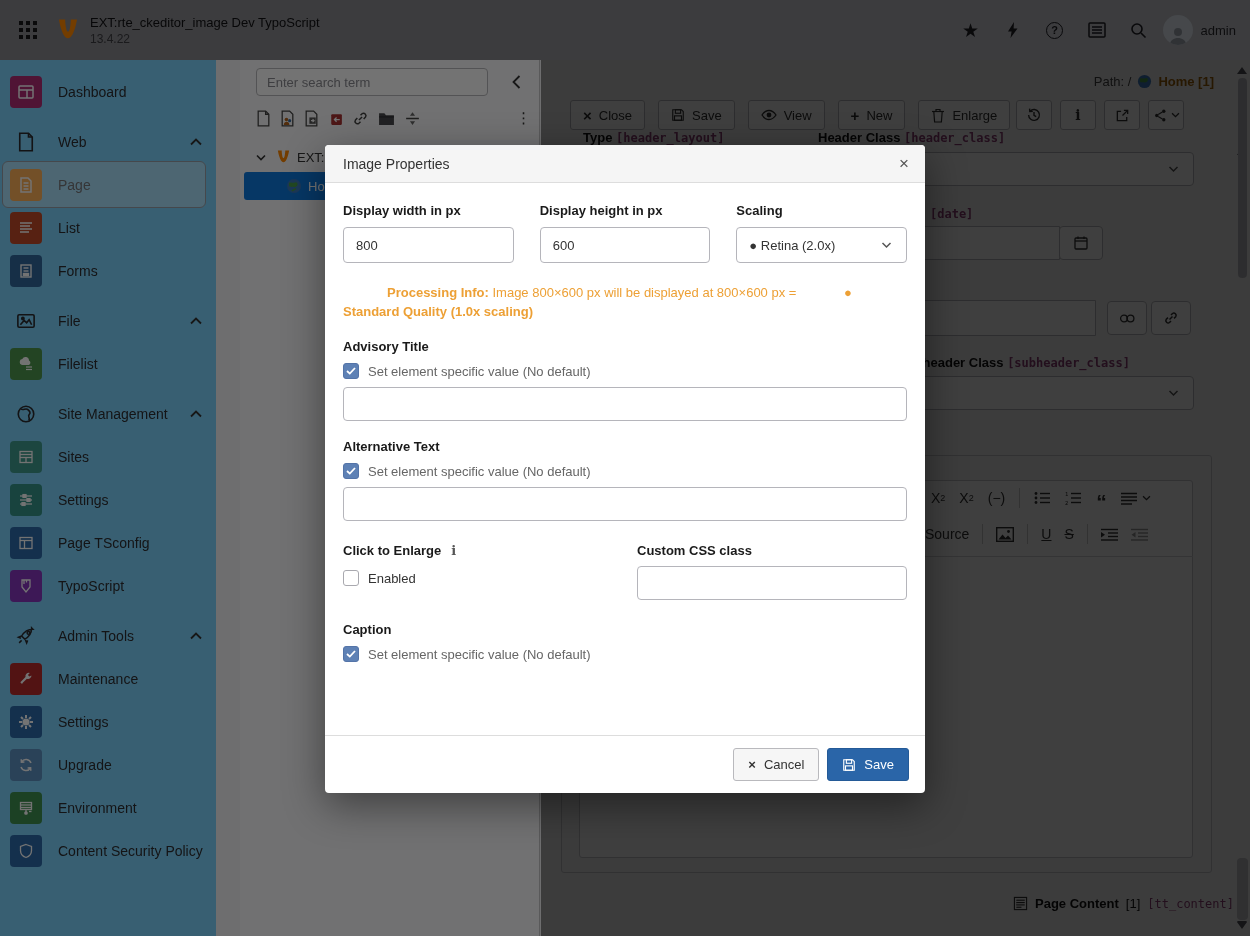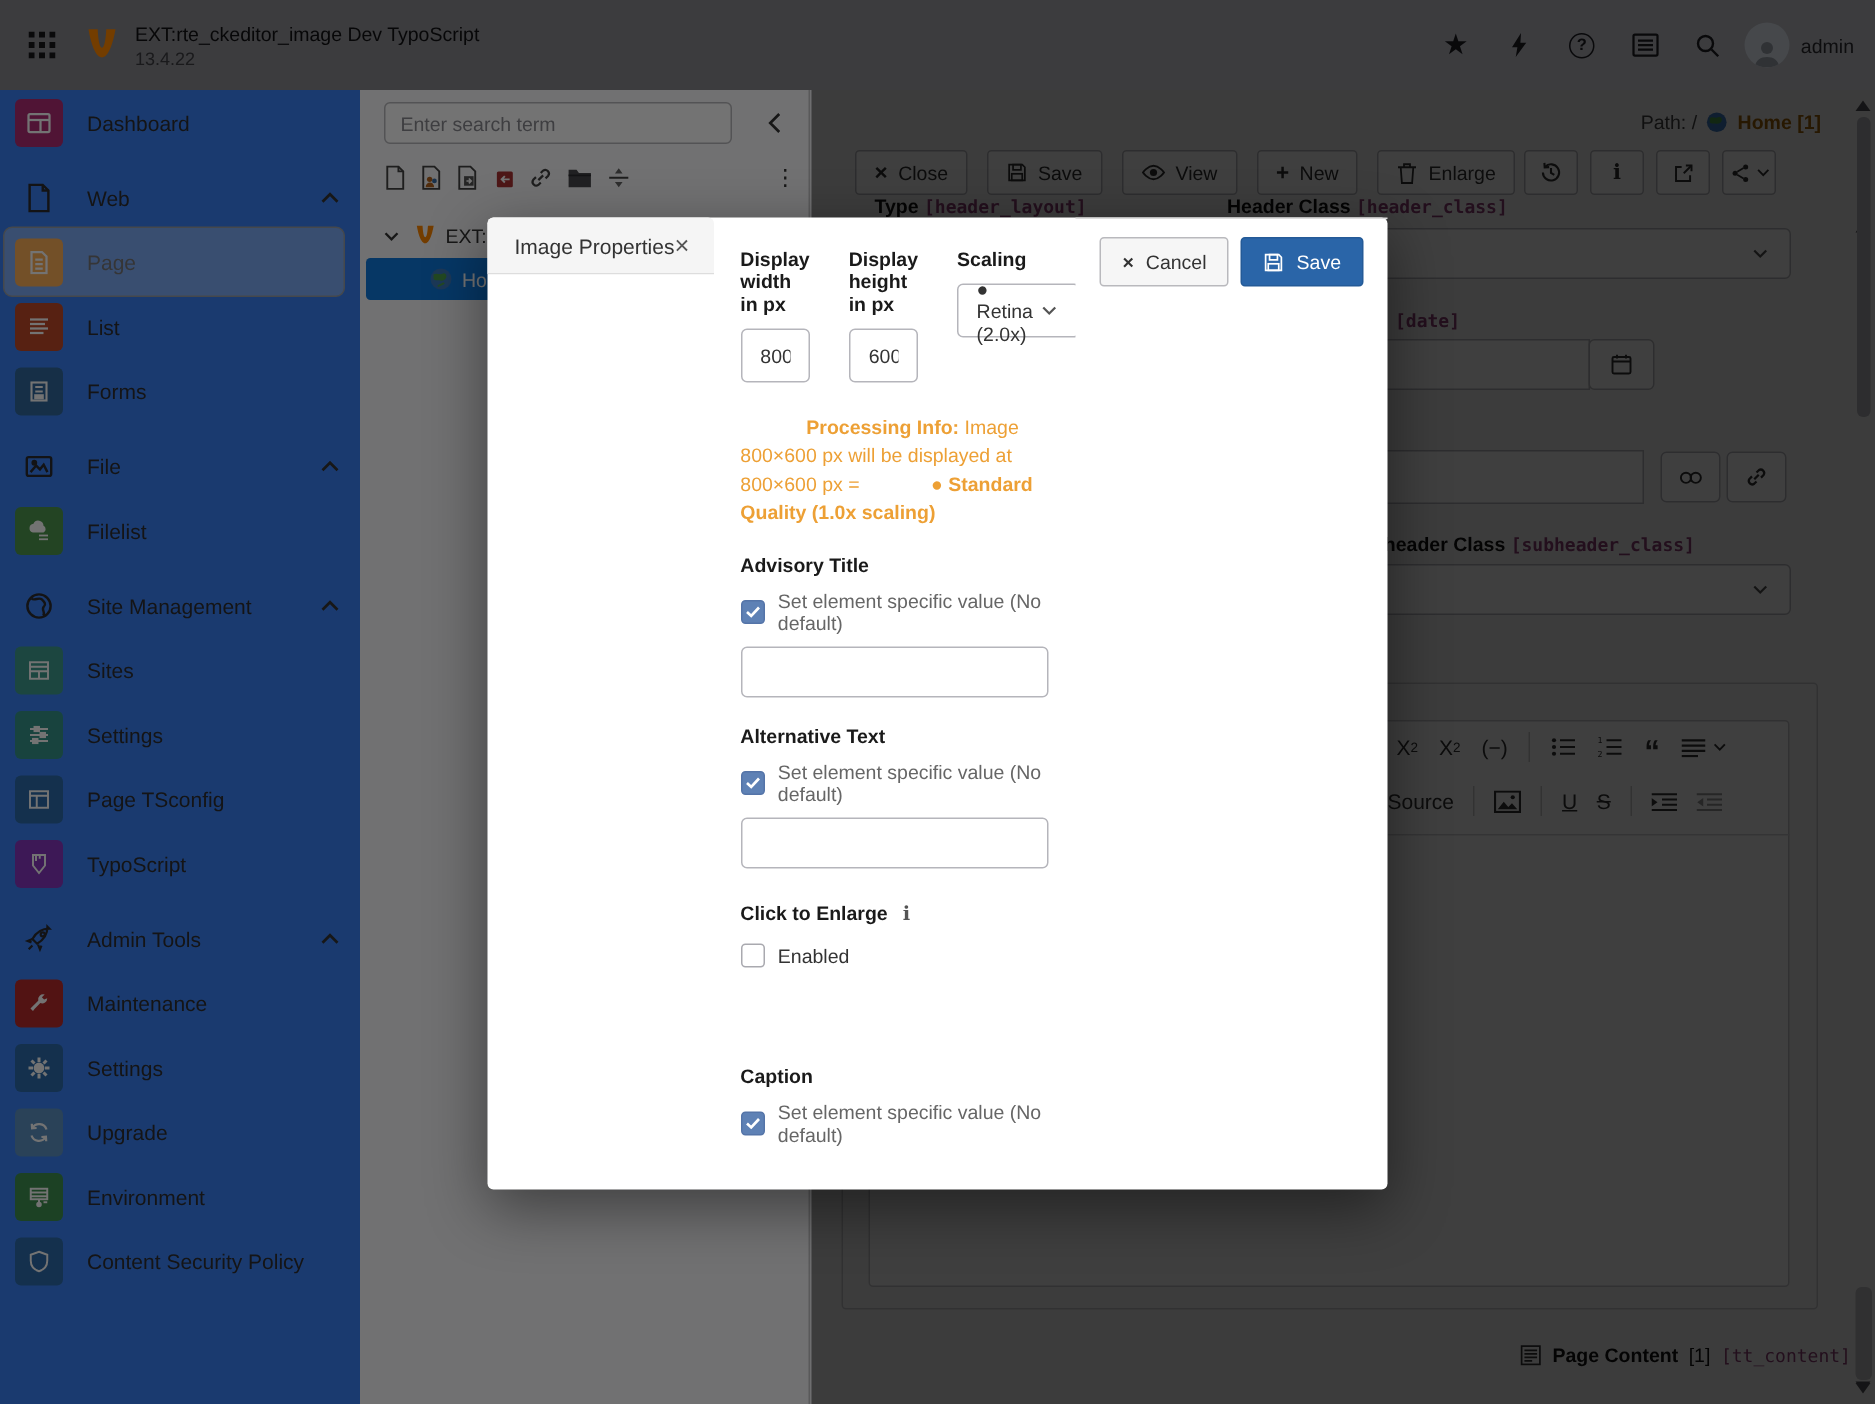--- a/index.html
+++ b/index.html
@@ -21,22 +21,22 @@
   .tb-ic { width:36px; height:36px; display:flex; align-items:center; justify-content:center; color:#141418; }
   .star-glyph { font-size:19px; line-height:1; }
   .help-circle { width:17px; height:17px; border:1.6px solid #141418; border-radius:50%;
     display:flex; align-items:center; justify-content:center; font-size:11px; font-weight:bold; }
   .avatar { width:30px; height:30px; border-radius:50%; background:#9ba0a6; display:flex;
     align-items:flex-end; justify-content:center; overflow:hidden; }
   .tb-user { display:flex; align-items:center; gap:8px; }
   .tb-username { color:#1d1d20; font-size:13px; }
 
   
-  #sidebar { position:absolute; left:0; top:60px; width:240px; bottom:0; background:#3b82f6;
-    z-index:5; overflow:hidden; }
+  #sidebar { position:absolute; left:0; top:60px; width:216px; bottom:0; background:#7dd3fc;
+    z-index:5; padding-top:10px; overflow:hidden; }
   .s-row { height:43px; display:flex; align-items:center; padding:0 14px 0 10px; position:relative; }
   .s-row.sect { margin-top:7px; }
   .s-tile { width:32px; height:32px; border-radius:4px; display:flex; align-items:center;
     justify-content:center; flex:0 0 32px; color:#fff; }
   .s-outl { width:32px; height:32px; display:flex; align-items:center; justify-content:center;
     flex:0 0 32px; color:#2c2c30; }
   .s-label { margin-left:16px; font-size:14px; color:#2e2e32; white-space:nowrap; }
   .s-chev { margin-left:auto; color:#333; }
   .s-row.selected::after { content:""; position:absolute; left:2px; right:10px; top:-2px; bottom:-2px;
     border:1px solid #9aa0a8; border-radius:6px; background:rgba(255,255,255,.35); pointer-events:none; }
@@ -106,21 +106,21 @@
 
   #ct-scroll { position:absolute; right:0; top:80px; bottom:0; width:16px; }
   #ct-thumb { position:absolute; right:2px; top:718px; width:11px; height:62px; background:#c2c2c6; border-radius:4px; }
 
   
   #overlay-content { position:absolute; left:541px; top:60px; right:0; bottom:0; background:rgba(0,0,0,0.45); z-index:20; }
   #overlay-global { position:absolute; inset:0; background:rgba(0,0,0,0.55); z-index:30; }
 
   
   #modal { position:absolute; left:325px; top:145px; width:600px; height:648px; background:#fff;
-    border-radius:4px; box-shadow:0 12px 40px rgba(0,0,0,.45); z-index:40; display:flex; flex-direction:row; }
+    border-radius:4px; box-shadow:0 12px 40px rgba(0,0,0,.45); z-index:40; display:flex; flex-direction:column; }
   #modal-header { height:38px; background:#f5f5f5; border-bottom:1px solid #ddd; border-radius:4px 4px 0 0;
     display:flex; align-items:center; padding:0 16px 0 18px; }
   #modal-title { font-size:14px; color:#333; }
   #modal-close { margin-left:auto; font-size:17px; color:#555; line-height:1; }
   #modal-body { flex:1; padding:20px 18px 0; overflow:hidden; }
   .m-cols { display:flex; gap:26px; }
   .m-col { flex:1; }
   .m-label { font-weight:bold; font-size:13px; color:#1a1a1a; }
   .m-input { width:100%; height:36px; border:1px solid #b5b5bb; border-radius:4px; padding:0 12px;
     font-size:13px; color:#333; font-family:inherit; margin-top:9px; background:#fff; }

